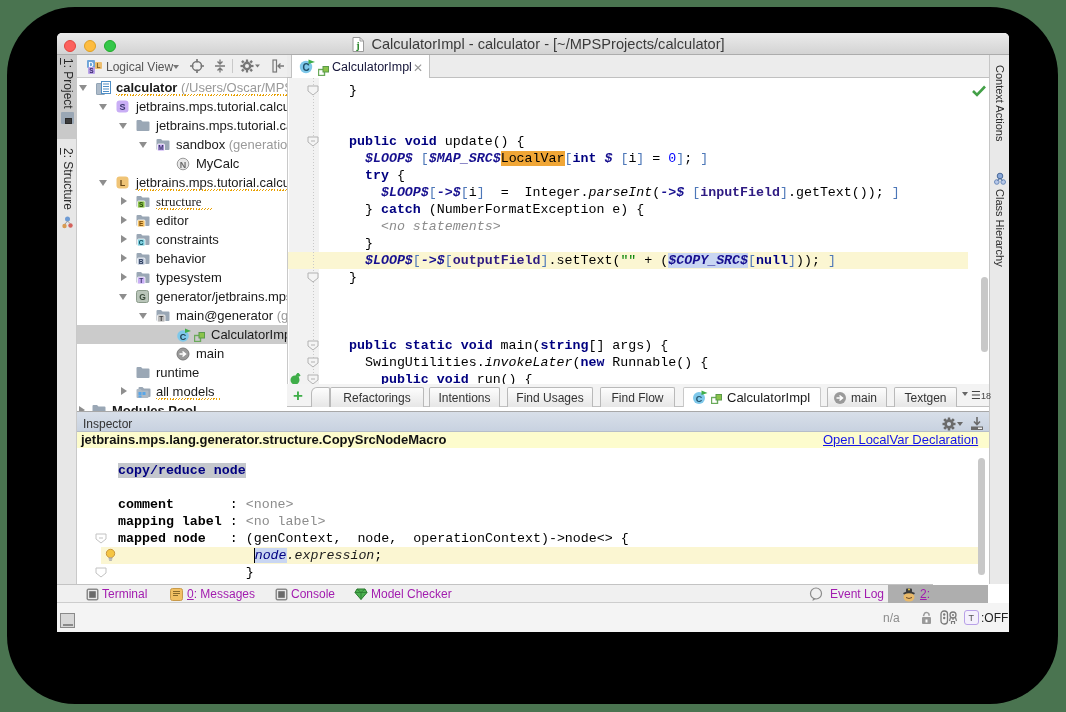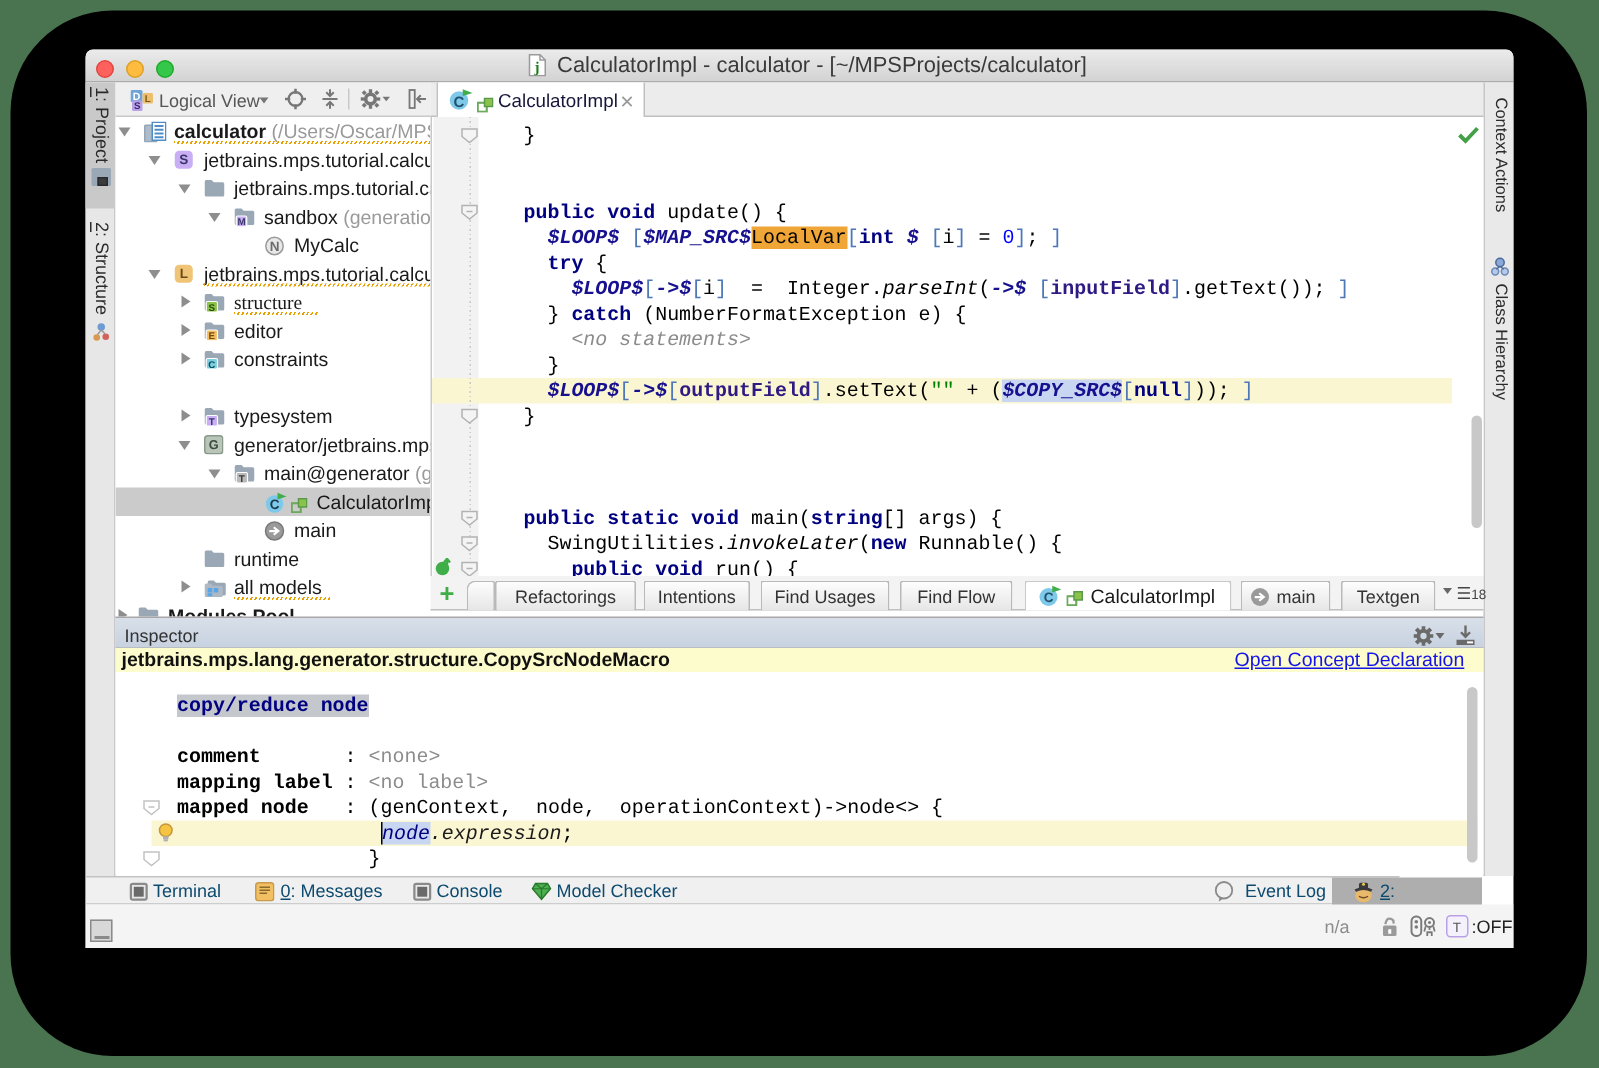--- a/index.html
+++ b/index.html
@@ -44,21 +44,21 @@
 .cmt { color:#8c8c8c; font-style:italic; }
 
 .btabs { position:absolute; left:230px; top:351px; width:702px; height:23px; background:#f3f3f3; border-bottom:1px solid #c0c0c0; }
 .btab { position:absolute; top:3px; height:20px; background:linear-gradient(#fdfdfd,#e6e6e6); border:1px solid #b9b9b9; border-bottom:none; font-size:12px; color:#333; text-align:center; border-radius:2px 2px 0 0; }
 
 .insp-hdr { position:absolute; left:20px; top:378px; width:912px; height:21px; background:linear-gradient(#d8dfe9,#c8d2e0); border-top:1px solid #a8a8a8; border-bottom:1px solid #b6bdc9; font-size:12px; color:#333; }
 .insp-yellow { position:absolute; left:20px; top:399px; width:912px; height:16px; background:#fdfccd; font-size:13px; color:#1a1a1a; }
 .insp { position:absolute; left:20px; top:415px; width:912px; height:135px; background:#fff; overflow:hidden; }
 .iline { position:absolute; left:41px; font-family:"Liberation Mono", monospace; font-size:13.3px; line-height:17px; white-space:pre; color:#000; }
 
-.btoolbar { position:absolute; left:0; top:551px; width:876px; height:19px; background:#f0f0f0; border-top:1px solid #c3c3c3; border-bottom:1px solid #cdcdcd; font-size:12px; color:#0c4a6e; }
+.btoolbar { position:absolute; left:0; top:551px; width:876px; height:19px; background:#f0f0f0; border-top:1px solid #c3c3c3; border-bottom:1px solid #cdcdcd; font-size:12px; color:#a21caf; }
 .statusbar { position:absolute; left:0; top:570px; width:952px; height:29px; background:#f4f4f4; font-size:12px; color:#444; }
 .fold { position:absolute; }
 </style>
 </head>
 <body>
 <div class="shadow"></div>
 <div class="win">
   <div class="titlebar">
     <div class="tl" style="left:7px; background:#fc615d; border:0.5px solid #e2463d;"></div>
     <div class="tl" style="left:27px; background:#fdbc40; border:0.5px solid #dfa023;"></div>
@@ -195,20 +195,29 @@
       </div>
     <div class="trow" style="top:152px;">
         <i class="tarr-r" style="left:64px;"></i>
         <span class="tico" style="left:79px;"><svg width="14" height="13">
             <path d="M0.5 2 Q0.5 1 1.5 1 H5 L6.5 2.5 H12.5 Q13.5 2.5 13.5 3.5 V11 Q13.5 12 12.5 12 H1.5 Q0.5 12 0.5 11 Z" fill="#9aa7b5"></path>
             <rect x="1.5" y="6" width="7.5" height="7" rx="1" fill="#7ecfdf" stroke="#fff" stroke-width="0.8"></rect>
             <text x="5.2" y="12" font-size="6.5" font-weight="bold" fill="#0a4a5a" text-anchor="middle">C</text>
           </svg></span>
         <span class="ttext" style="left:99px;">constraints</span>
       </div>
+    <div class="trow" style="top:171px;">
+        <i class="tarr-r" style="left:64px;"></i>
+        <span class="tico" style="left:79px;"><svg width="14" height="13">
+            <path d="M0.5 2 Q0.5 1 1.5 1 H5 L6.5 2.5 H12.5 Q13.5 2.5 13.5 3.5 V11 Q13.5 12 12.5 12 H1.5 Q0.5 12 0.5 11 Z" fill="#9aa7b5"></path>
+            <rect x="1.5" y="6" width="7.5" height="7" rx="1" fill="#b8c4d8" stroke="#fff" stroke-width="0.8"></rect>
+            <text x="5.2" y="12" font-size="6.5" font-weight="bold" fill="#2a3a5a" text-anchor="middle">B</text>
+          </svg></span>
+        <span class="ttext" style="left:99px;">behavior</span>
+      </div>
     <div class="trow" style="top:190px;">
         <i class="tarr-r" style="left:64px;"></i>
         <span class="tico" style="left:79px;"><svg width="14" height="13">
             <path d="M0.5 2 Q0.5 1 1.5 1 H5 L6.5 2.5 H12.5 Q13.5 2.5 13.5 3.5 V11 Q13.5 12 12.5 12 H1.5 Q0.5 12 0.5 11 Z" fill="#9aa7b5"></path>
             <rect x="1.5" y="6" width="7.5" height="7" rx="1" fill="#c9aef5" stroke="#fff" stroke-width="0.8"></rect>
             <text x="5.2" y="12" font-size="6.5" font-weight="bold" fill="#38356a" text-anchor="middle">T</text>
           </svg></span>
         <span class="ttext" style="left:99px;">typesystem</span>
       </div>
     <div class="trow" style="top:209px;">
@@ -392,21 +401,21 @@
         </svg></div>
     <div class="abs" style="left:880px;top:10px;width:0;height:0;border-left:3px solid transparent;border-right:3px solid transparent;border-top:4px solid #6a6a6a;"></div>
     <div class="abs" style="left:893px;top:4px;"><svg width="14" height="15">
           <path d="M7 1 V8 M4 5.5 L7 8.5 L10 5.5" stroke="#6a6a6a" stroke-width="1.6" fill="none"></path>
           <rect x="1" y="10.5" width="12" height="3.5" fill="#6a6a6a"></rect>
           <rect x="8" y="11.6" width="4" height="1.3" fill="#fff"></rect>
         </svg></div>
   </div>
   <div class="insp-yellow">
     <div class="abs" style="left:4px;top:0;font-weight:bold;color:#111;">jetbrains.mps.lang.generator.structure.CopySrcNodeMacro</div>
-    <div class="abs" style="left:746px;top:0;color:#1515e8;text-decoration:underline;">Open Concept Declaration</div>
+    <div class="abs" style="left:746px;top:0;color:#1515e8;text-decoration:underline;">Open LocalVar Declaration</div>
   </div>
   <div class="insp" id="insp">
     <div class="abs" style="left:24px;top:99px;width:884px;height:17px;background:#fbf6d2;"></div>
     <svg class="fold" style="left:18px;top:85px;" width="12" height="11">
         <path d="M1 1 H11 V6 L6 10 L1 6 Z" fill="#fff" stroke="#c2c2c2"></path>
         <path d="M4 5 H8" stroke="#c2c2c2"></path>
       </svg>
     <svg class="fold" style="left:18px;top:119px;" width="12" height="11">
         <path d="M1 1 H11 V6 L6 10 L1 6 Z" fill="#fff" stroke="#c2c2c2"></path>
       </svg>

